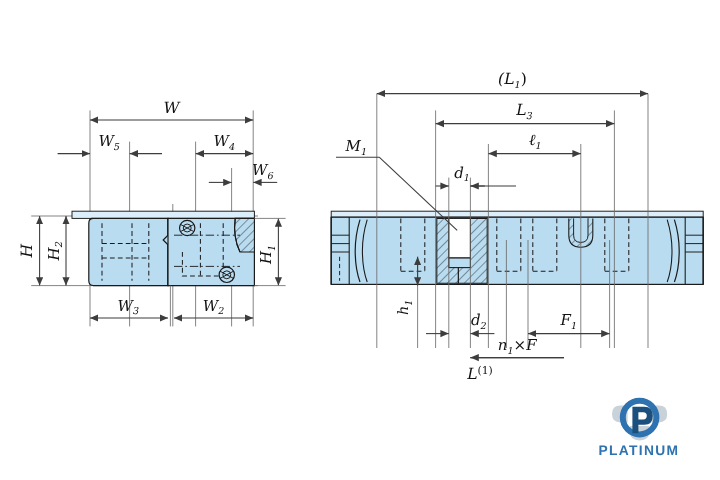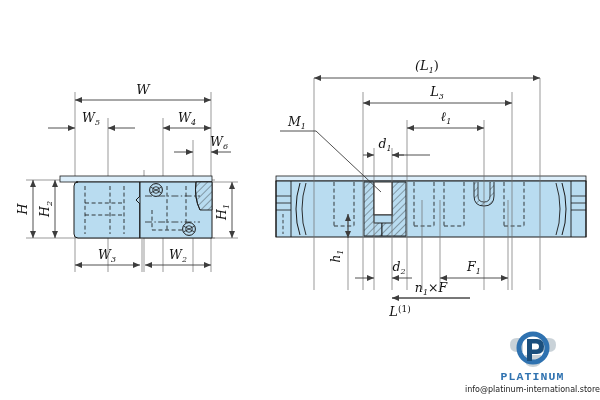--- a/index.html
+++ b/index.html
@@ -11,21 +11,21 @@
   #stage{position:absolute;inset:0;}
   svg{display:block;}
 
   
   #logo{
     position:absolute; left:465px; top:330px; width:135px; height:68px;
     display:flex; flex-direction:column; align-items:center; justify-content:flex-start;
   }
   #logo .mark{width:56px;height:40px;}
   #logo .wordmark{
-    font-family:Liberation Mono, monospace;
+    font-family:Liberation Sans, sans-serif;
     font-size:11.5px; font-weight:bold; letter-spacing:1.1px;
     color:#2f72b0; margin-top:1px; line-height:1;
   }
   #logo .email{
     font-family:"DejaVu Sans", sans-serif;
     font-size:8px; color:#1b1b1b; margin-top:3px; line-height:1;
     white-space:nowrap;
   }
 </style>
 </head>
@@ -338,14 +338,13 @@
     </g>
 
     <circle cx="28" cy="18" r="14" fill="none" stroke="#2f72b0" stroke-width="5"></circle>
 
     <path d="M28,18 L46,18 L46,36 L28,36 z" fill="#ffffff" opacity="0.0"></path>
 
     <path d="M22,9 l0,22 l5,0 l0,-7 l5,0 q7,0 7,-7.5 q0,-7.5 -7,-7.5 z
              M27,13.5 l4,0 q3,0 3,3 q0,3 -3,3 l-4,0 z" fill="#1b4f7d"></path>
   </svg>
   <div class="wordmark">PLATINUM</div>
-  <div class="email">info@platinum-international.store</div>
 </div>
 
 </body></html>

